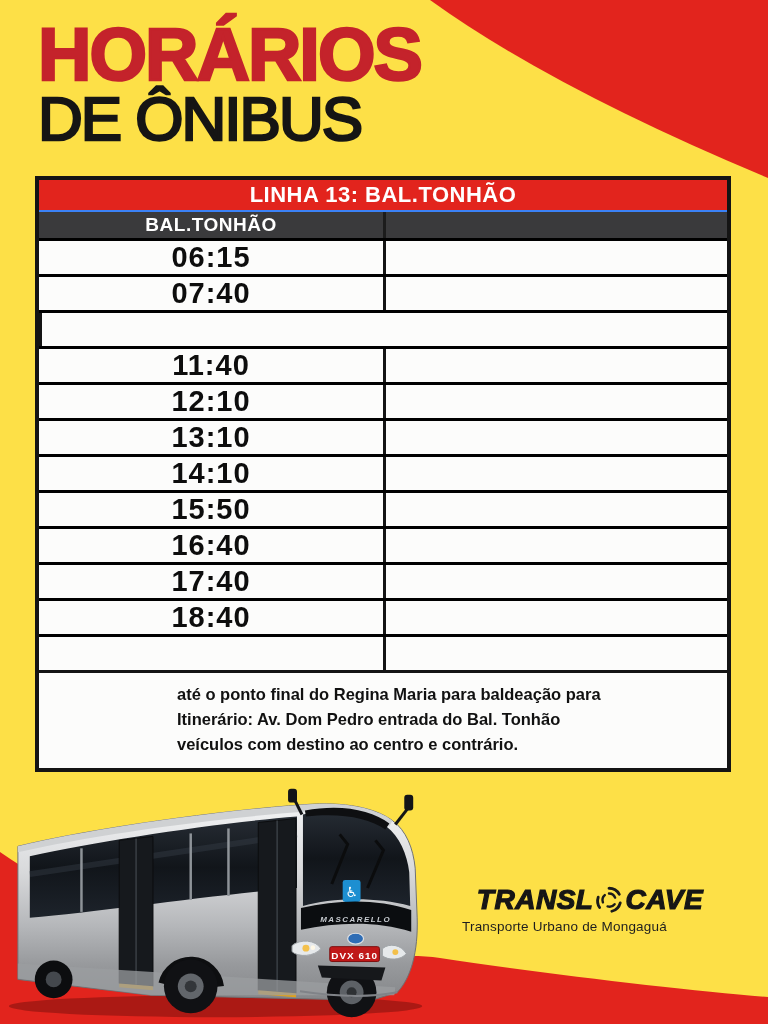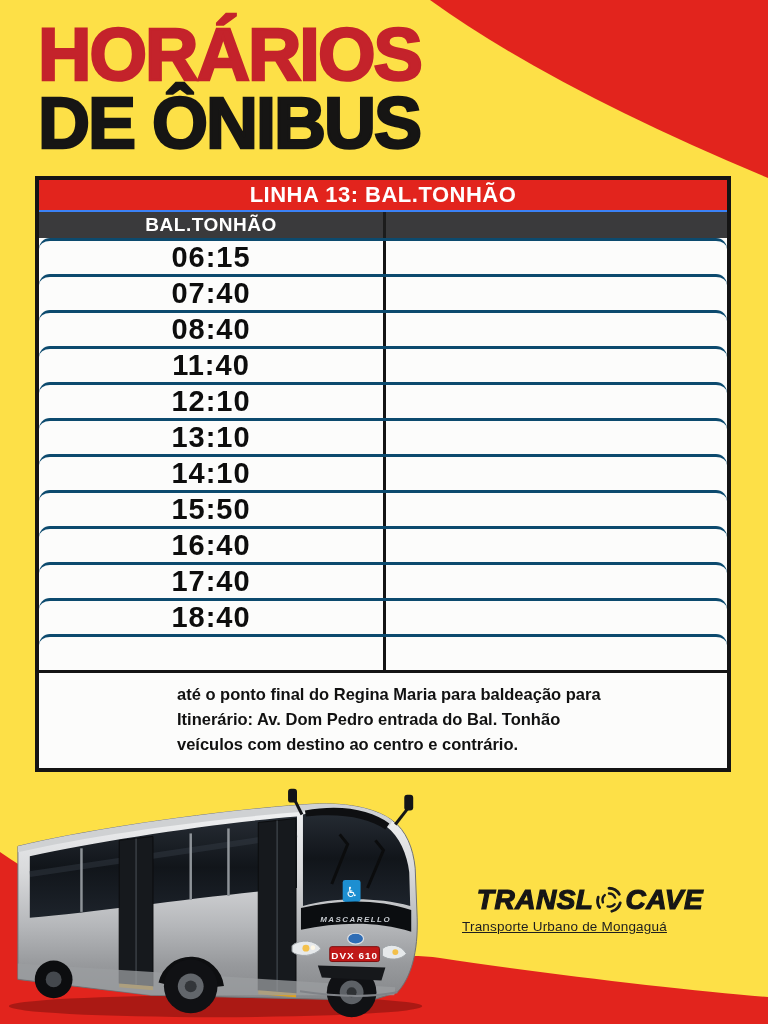--- a/index.html
+++ b/index.html
@@ -14,21 +14,21 @@
   .swoosh-top{position:absolute;top:0;left:0;width:768px;height:200px;z-index:1;}
   .swoosh-bottom{position:absolute;top:762px;left:0;width:768px;height:262px;z-index:1;}
 
   
   .title{position:absolute;left:38px;top:20px;z-index:2;line-height:0.94;}
   .title .line1{
     color:#c4232b;font-size:74px;font-weight:bold;letter-spacing:-2px;
     -webkit-text-stroke:2.5px #c4232b;
   }
   .title .line2{
-    color:#161514;font-size:72px;font-weight:bold;letter-spacing:-2px;
+    color:#161514;font-size:62px;font-weight:normal;letter-spacing:-2px;
     -webkit-text-stroke:2.5px #161514;
   }
 
   
   .sched{
     position:absolute;left:35px;top:176px;width:696px;z-index:2;
     background:#fcfcfb;border:4px solid #141414;box-sizing:border-box;
   }
   .sched-header{
     height:30px;background:#e2241d;color:#fff;
@@ -38,22 +38,22 @@
   .sched-subheader{
     height:26px;background:#3a3a3c;border-top:2px solid #3b82f6;
     display:grid;grid-template-columns:1fr 1fr;
   }
   .sched-subheader .sub-left{
     color:#fff;font-weight:bold;font-size:19px;letter-spacing:0.5px;
     display:flex;align-items:center;justify-content:center;
   }
   .sched-subheader .sub-right{border-left:3px solid #1c1c1c;}
   .t-row{
-    height:33px;border-top:3px solid #0c4a6e;
-    display:grid;grid-template-columns:1fr 1fr;border-radius:11px;
+    height:33px;border-top:3px solid #000000;
+    display:grid;grid-template-columns:1fr 1fr;
   }
   .t-row .time-cell{
     display:flex;align-items:center;justify-content:center;
     font-size:29px;font-weight:bold;color:#0d0d0d;letter-spacing:1px;
   }
   .t-row .empty-cell{border-left:3px solid #141414;}
   .itinerary{
     border-top:3px solid #141414;
     padding:9px 16px 11px 138px;
     font-size:16.5px;font-weight:bold;color:#111;line-height:25px;
@@ -64,21 +64,21 @@
 
   
   .brand{position:absolute;left:462px;top:884px;width:256px;z-index:4;}
   .brand-row{
     display:flex;align-items:center;justify-content:center;
     font-style:italic;font-weight:bold;font-size:28px;color:#161616;
     letter-spacing:0.5px;-webkit-text-stroke:1.2px #161616;
   }
   .brand-swirl{width:30px;height:30px;margin:0 1px;flex:0 0 auto;}
   .brand-tagline{
-    margin-top:3px;font-size:13.5px;color:#1e1e1e;letter-spacing:0.2px;font-weight:500;text-decoration:underline;
+    margin-top:3px;font-size:13.5px;color:#1e1e1e;letter-spacing:0.2px;font-weight:500;
   }
 </style>
 </head>
 <body>
 
 <div class="poster">
 
   <svg class="swoosh-top" viewBox="0 0 768 200" aria-hidden="true">
     <path d="M430,0 L768,0 L768,178 Q552,88 430,0 Z" fill="#e2241d"></path>
   </svg>
@@ -101,21 +101,20 @@
 
     <div class="t-row">
       <div class="time-cell">06:15</div>
       <div class="empty-cell"></div>
     </div>
     <div class="t-row">
       <div class="time-cell">07:40</div>
       <div class="empty-cell"></div>
     </div>
     <div class="t-row">
-      <div class="time-cell">08:40</div>
       <div class="empty-cell"></div>
     </div>
     <div class="t-row">
       <div class="time-cell">11:40</div>
       <div class="empty-cell"></div>
     </div>
     <div class="t-row">
       <div class="time-cell">12:10</div>
       <div class="empty-cell"></div>
     </div>

